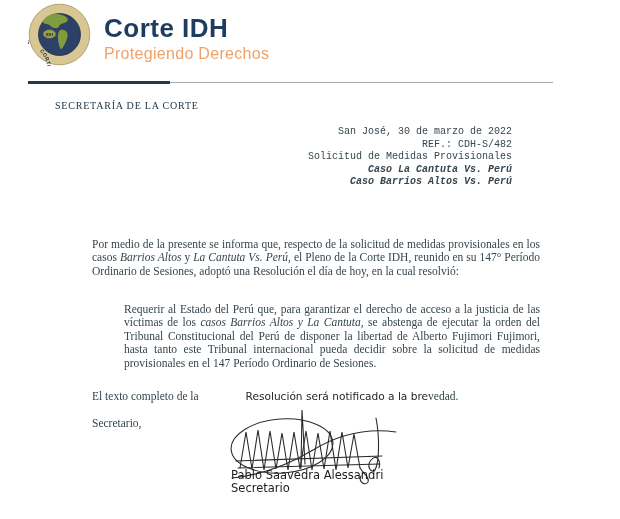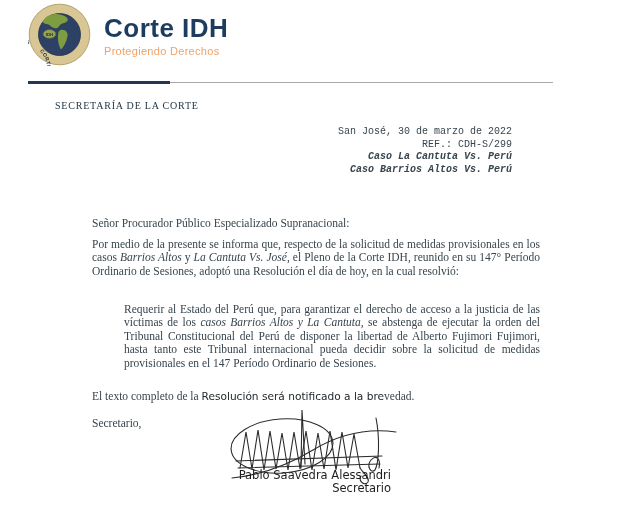--- a/index.html
+++ b/index.html
@@ -4,50 +4,50 @@
 <style>
   html,body{margin:0;padding:0;background:#fff;}
   .page{
     position:relative;width:592px;height:519px;background:#fff;overflow:hidden;
     font-family:"Liberation Serif", serif;color:#3c4850;
   }
   
   .seal{position:absolute;left:28px;top:3px;width:63px;height:63px;}
   .brand{position:absolute;left:104px;top:13px;font-family:"Liberation Sans", sans-serif;}
   .brand-name{font-size:26px;font-weight:bold;color:#1d3c5e;letter-spacing:0.5px;}
-  .brand-tagline{font-size:11px;color:#efa267;margin-top:1px;letter-spacing:0.3px;}
+  .brand-tagline{font-size:16px;color:#efa267;margin-top:1px;letter-spacing:0.3px;}
   .rule-thick{position:absolute;left:28px;top:81px;width:142px;height:3px;background:#20394f;}
   .rule-thin{position:absolute;left:170px;top:82px;width:383px;height:1px;background:#a9a9a9;}
   .dept{
     position:absolute;left:55px;top:100px;font-size:10px;color:#233746;
     letter-spacing:0.8px;font-weight:500;
   }
   
   .ref-block{
     position:absolute;right:80px;top:126px;text-align:right;
     font-size:10px;line-height:12.5px;color:#37454d;font-family:Liberation Mono, monospace;
   }
   .ref-case{font-weight:bold;font-style:italic;}
   
   .bodytext{position:absolute;font-size:11.5px;line-height:13.4px;color:#37454d;}
   .salutation{left:92px;top:217px;width:448px;}
   .para1{left:92px;top:238px;width:448px;text-align:justify;}
   .para2{left:124px;top:303px;width:416px;text-align:justify;}
   .closing{left:92px;top:390px;width:460px;}
   .signoff{left:92px;top:417px;}
   .it{font-style:italic;margin-top:48px;}
-  .overlay-sans{font-family:"DejaVu Sans", sans-serif;font-size:10.6px;color:#22282c;}
+  .overlay-sans{font-family:"DejaVu Sans", sans-serif;font-size:10.6px;color:#22282c;margin-left:44px;}
   
   .sig-svg{position:absolute;left:228px;top:408px;width:175px;height:80px;}
   .sig-name{
-    position:absolute;left:231px;top:468px;width:160px;text-align:right;
+    position:absolute;left:231px;top:468px;width:160px;text-align:left;
     font-family:"DejaVu Sans", sans-serif;font-size:11.5px;color:#1c1c1c;
   }
   .sig-title{
-    position:absolute;left:231px;top:481px;width:160px;text-align:right;
+    position:absolute;left:231px;top:481px;width:160px;text-align:left;
     font-family:"DejaVu Sans", sans-serif;font-size:11.5px;color:#1c1c1c;
   }
 </style>
 </head>
 <body>
 
 <div class="page">
 
   <svg class="seal" viewBox="0 0 63 63" xmlns="http://www.w3.org/2000/svg">
     <circle cx="31.5" cy="31.5" r="30.3" fill="#d8c795" stroke="#b3a26b" stroke-width="1"></circle>
@@ -69,28 +69,28 @@
     <div class="brand-tagline">Protegiendo Derechos</div>
   </div>
 
   <div class="rule-thick"></div>
   <div class="rule-thin"></div>
 
   <div class="dept">SECRETARÍA DE LA CORTE</div>
 
   <div class="ref-block">
     <div>San José, 30 de marzo de 2022</div>
-    <div>REF.: CDH-S/299</div>
+    <div>REF.: CDH-S/482</div>
+    <div>Solicitud de Medidas Provisionales</div>
     <div class="ref-case">Caso La Cantuta Vs. Perú</div>
     <div class="ref-case">Caso Barrios Altos Vs. Perú</div>
   </div>
 
-  <div class="bodytext salutation">Señor Procurador Público Especializado Supranacional:</div>
 
-  <div class="bodytext para1"><span>Por medio de la presente se informa que, respecto de la solicitud de medidas provisionales en los casos </span><span class="it">Barrios Altos</span><span> y </span><span class="it">La Cantuta Vs. José</span><span>, el Pleno de la Corte IDH, reunido en su 147° Período Ordinario de Sesiones, adoptó una Resolución el día de hoy, en la cual resolvió:</span></div>
+  <div class="bodytext para1"><span>Por medio de la presente se informa que, respecto de la solicitud de medidas provisionales en los casos </span><span class="it">Barrios Altos</span><span> y </span><span class="it">La Cantuta Vs. Perú</span><span>, el Pleno de la Corte IDH, reunido en su 147° Período Ordinario de Sesiones, adoptó una Resolución el día de hoy, en la cual resolvió:</span></div>
 
   <div class="bodytext para2"><span>Requerir al Estado del Perú que, para garantizar el derecho de acceso a la justicia de las víctimas de los </span><span class="it">casos Barrios Altos y La Cantuta,</span><span> se abstenga de ejecutar la orden del Tribunal Constitucional del Perú de disponer la libertad de Alberto Fujimori Fujimori, hasta tanto este Tribunal internacional pueda decidir sobre la solicitud de medidas provisionales en el 147 Período Ordinario de Sesiones.</span></div>
 
   <div class="bodytext closing"><span>El texto completo de la </span><span class="overlay-sans">Resolución será notificado a la bre</span><span>vedad.</span></div>
 
   <div class="bodytext signoff">Secretario,</div>
 
   <svg class="sig-svg" viewBox="0 0 175 80" xmlns="http://www.w3.org/2000/svg" fill="none" stroke="#2b2b2b" stroke-width="1.1" stroke-linecap="round">
     <ellipse cx="54" cy="38" rx="51" ry="27" transform="rotate(-4 54 38)"></ellipse>
     <path d="M12,60 L18,24 L24,61 L30,22 L36,62 L42,23 L48,61 L54,25 L60,62 L66,24 L72,61 L78,23 L84,62 L90,25 L96,61 L102,23 L108,62 L114,24 L120,60 L126,26 L132,60"></path>

